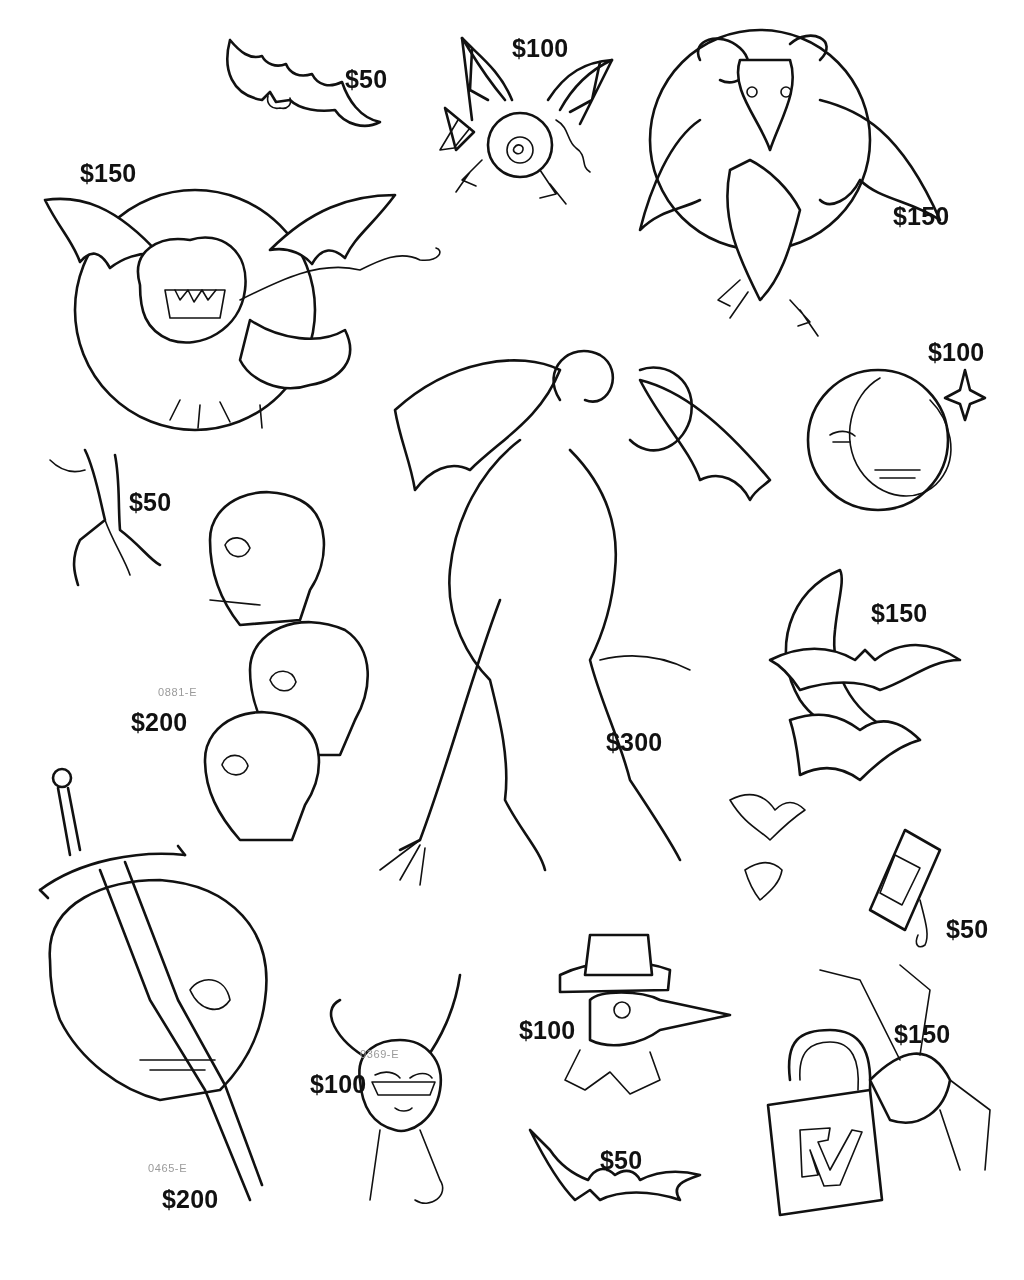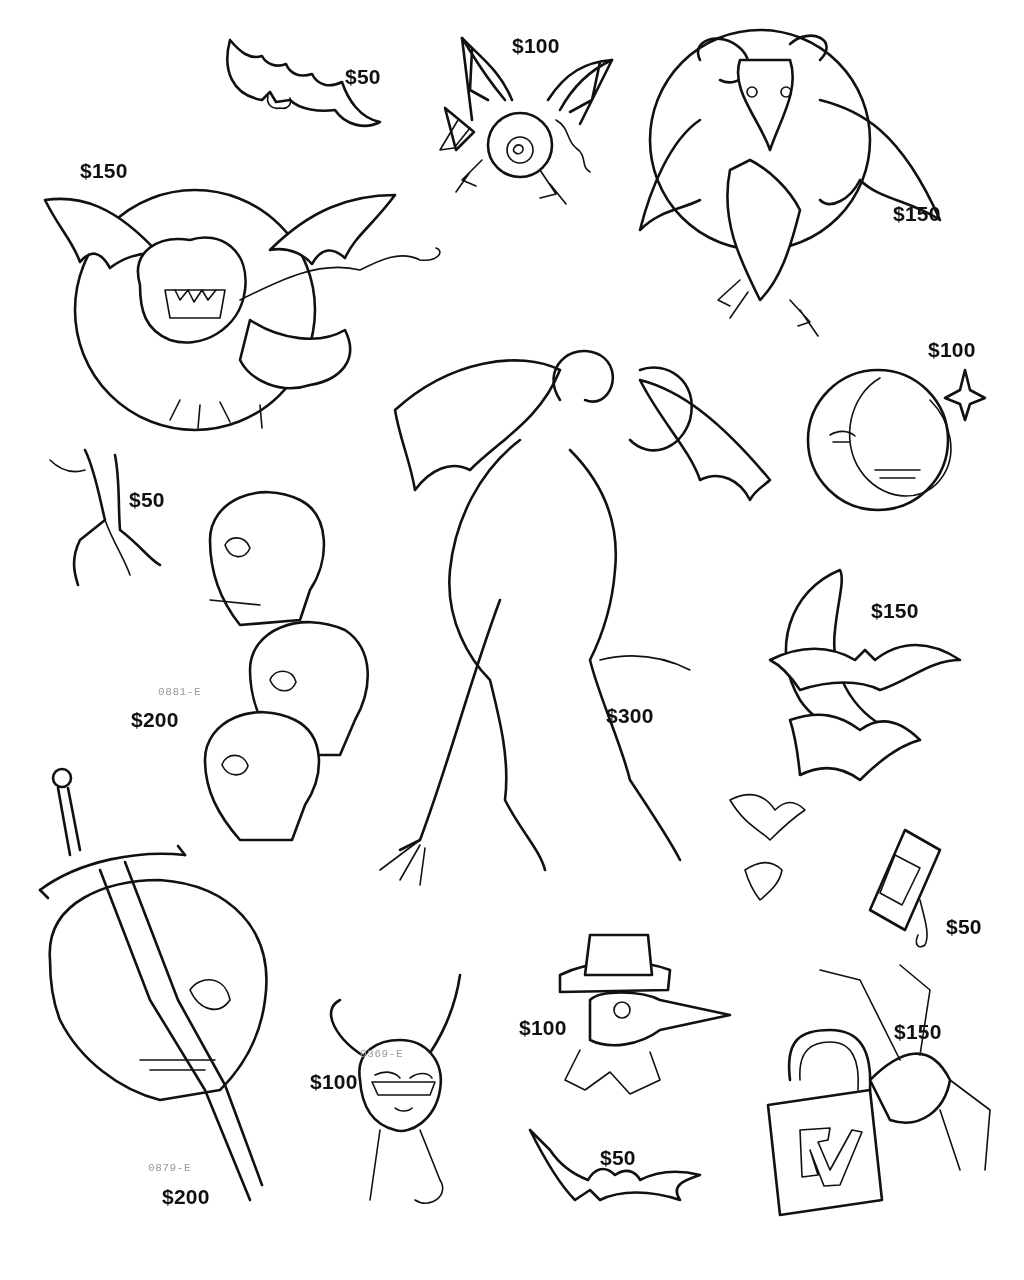--- a/index.html
+++ b/index.html
@@ -3,23 +3,23 @@
   <meta charset="utf-8">
   <style>
     html, body { margin: 0; padding: 0; background: #ffffff; }
     body { width: 1024px; height: 1280px; position: relative; overflow: hidden;
            font-family: "Liberation Sans", "DejaVu Sans", sans-serif; }
     .sheet { position: absolute; left: 0; top: 0; width: 1024px; height: 1280px; background: #fff; }
     .art { position: absolute; left: 0; top: 0; width: 1024px; height: 1280px; }
     .art * { fill: none; stroke: #111; stroke-width: 2.6; stroke-linecap: round; stroke-linejoin: round; }
     .art .thin { stroke-width: 1.6; }
     .art .fill-w { fill: #fff; }
-    .price { position: absolute; font-weight: 700; font-size: 21px; color: #111; letter-spacing: 0.2px;
+    .price { position: absolute; font-weight: 700; font-size: 25px; color: #111; letter-spacing: 0.2px;
              white-space: nowrap; }
-    .code { position: absolute; font-size: 11px; color: #9a9a9a; letter-spacing: 0.6px; white-space: nowrap; font-family: Liberation Mono, monospace; }
+    .code { position: absolute; font-size: 11px; color: #9a9a9a; letter-spacing: 0.6px; white-space: nowrap; }
   </style>
 </head>
 <body>
 
 <div class="sheet">
 
   <svg class="art" viewBox="0 0 1024 1280">
 
     <g>
       <path d="M230 40 C222 70,232 95,262 100 L270 92 L276 102 L290 100 C300 110,320 112,335 110 C345 125,365 130,380 122 C360 118,348 100,342 82 C330 88,318 86,312 74 C300 78,290 74,286 64 C276 68,266 64,262 56 C250 60,240 52,230 40 Z"></path>
@@ -163,23 +163,23 @@
   </svg>
 
   <span class="price" style="left:345px; top:65px;">$50</span>
   <span class="price" style="left:512px; top:34px;">$100</span>
   <span class="price" style="left:893px; top:202px;">$150</span>
   <span class="price" style="left:80px;  top:159px;">$150</span>
   <span class="price" style="left:928px; top:338px;">$100</span>
   <span class="price" style="left:129px; top:488px;">$50</span>
   <span class="price" style="left:131px; top:708px;">$200</span>
   <span class="code" style="left:158px; top:686px;">0881-E</span>
-  <span class="price" style="left:606px; top:704px;">$300</span>
+  <span class="price" style="left:606px; top:728px;">$300</span>
   <span class="price" style="left:871px; top:599px;">$150</span>
   <span class="price" style="left:946px; top:915px;">$50</span>
   <span class="price" style="left:162px; top:1185px;">$200</span>
-  <span class="code" style="left:148px; top:1162px;">0879-E</span>
+  <span class="code" style="left:148px; top:1162px;">0465-E</span>
   <span class="price" style="left:310px; top:1070px;">$100</span>
   <span class="code" style="left:360px; top:1048px;">0369-E</span>
   <span class="price" style="left:519px; top:1016px;">$100</span>
   <span class="price" style="left:894px; top:1020px;">$150</span>
   <span class="price" style="left:600px; top:1146px;">$50</span>
 </div>
 
 </body></html>

